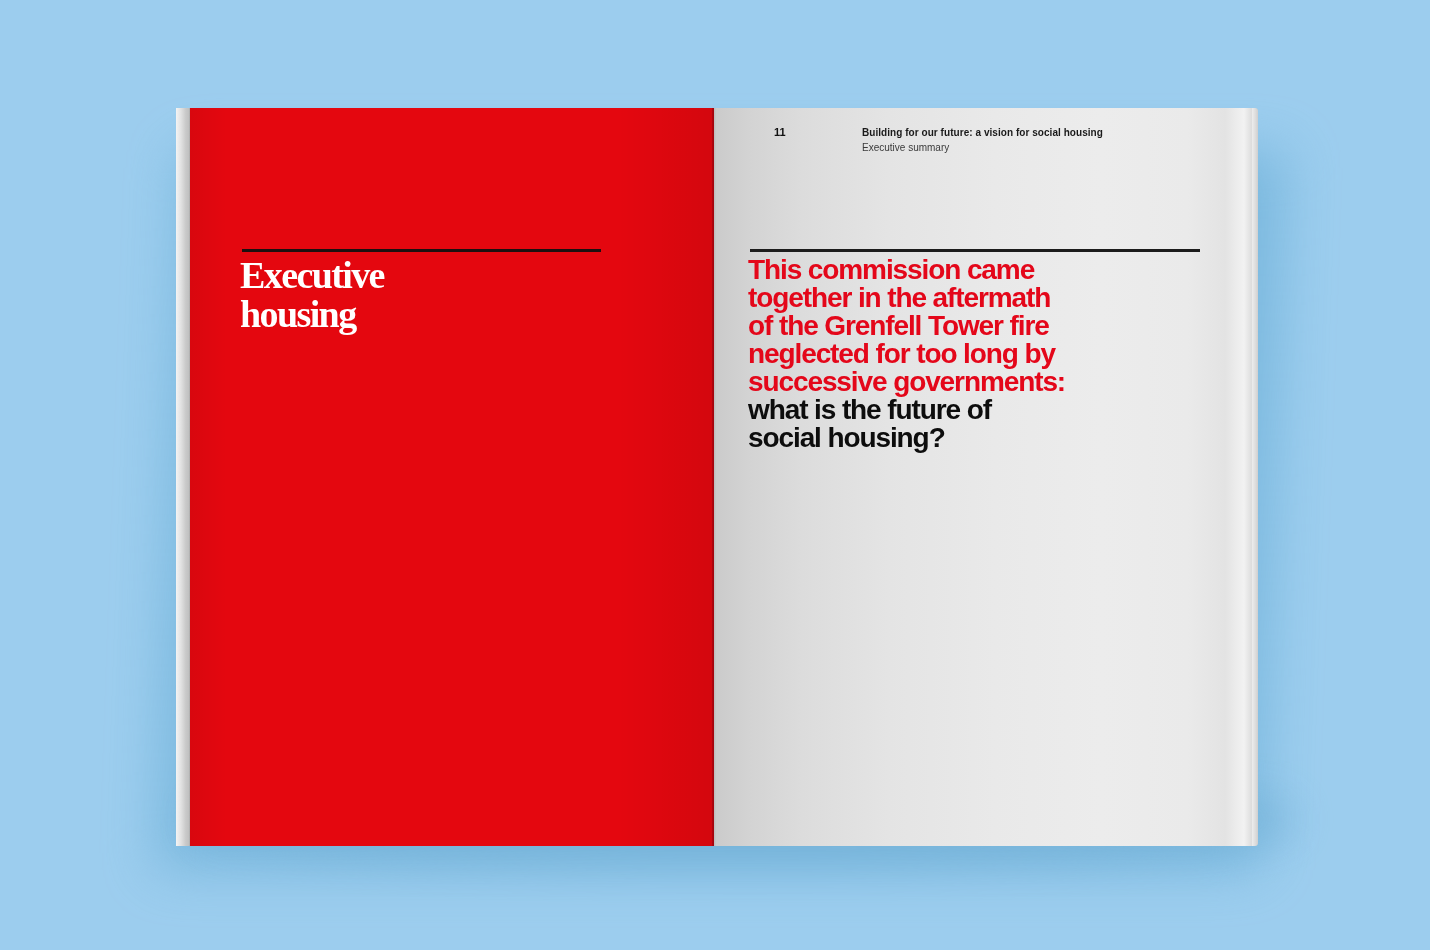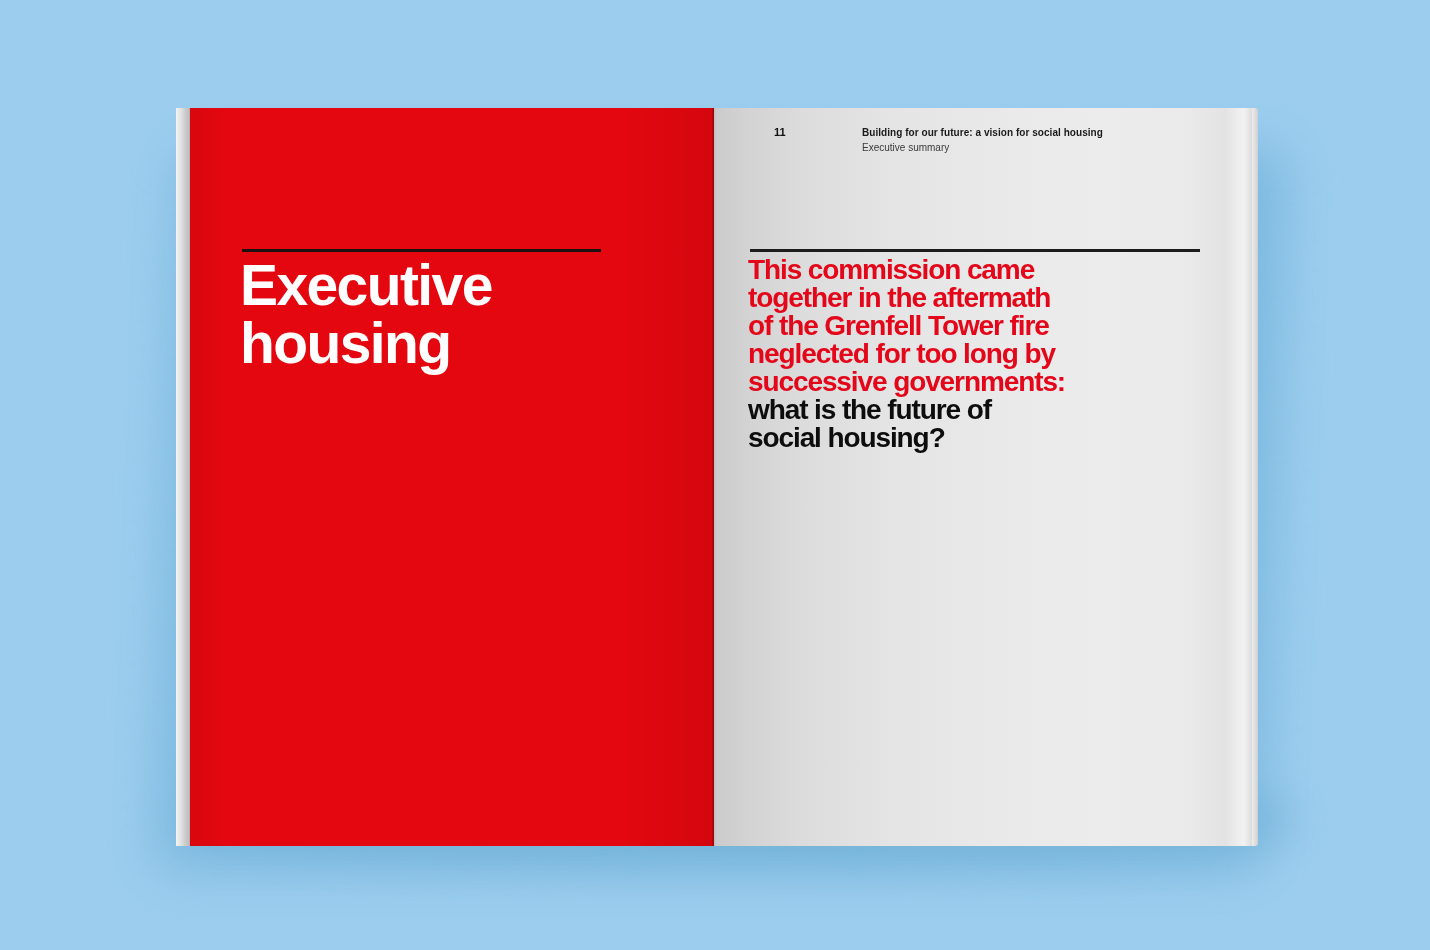--- a/index.html
+++ b/index.html
@@ -81,23 +81,24 @@
     background:#1c1010;
   }
 
   .title-left {
     position:absolute;
     left:50px;
     top:148px;
     width:430px;
     color:#ffffff;
     font-weight:bold;
-    font-size:57px;
+    font-size:38px;
     line-height:1.02;
     letter-spacing:-1.6px;
+    font-family:Liberation Serif, serif;
   }
   .title-left .l2 { display:block; }
 
   
   .gutter {
     width:4px;
     height:100%;
     background:linear-gradient(to right,#b0060e 0%,#a4040c 45%,#bcbcbc 55%,#c9c9c9 100%);
   }
 

